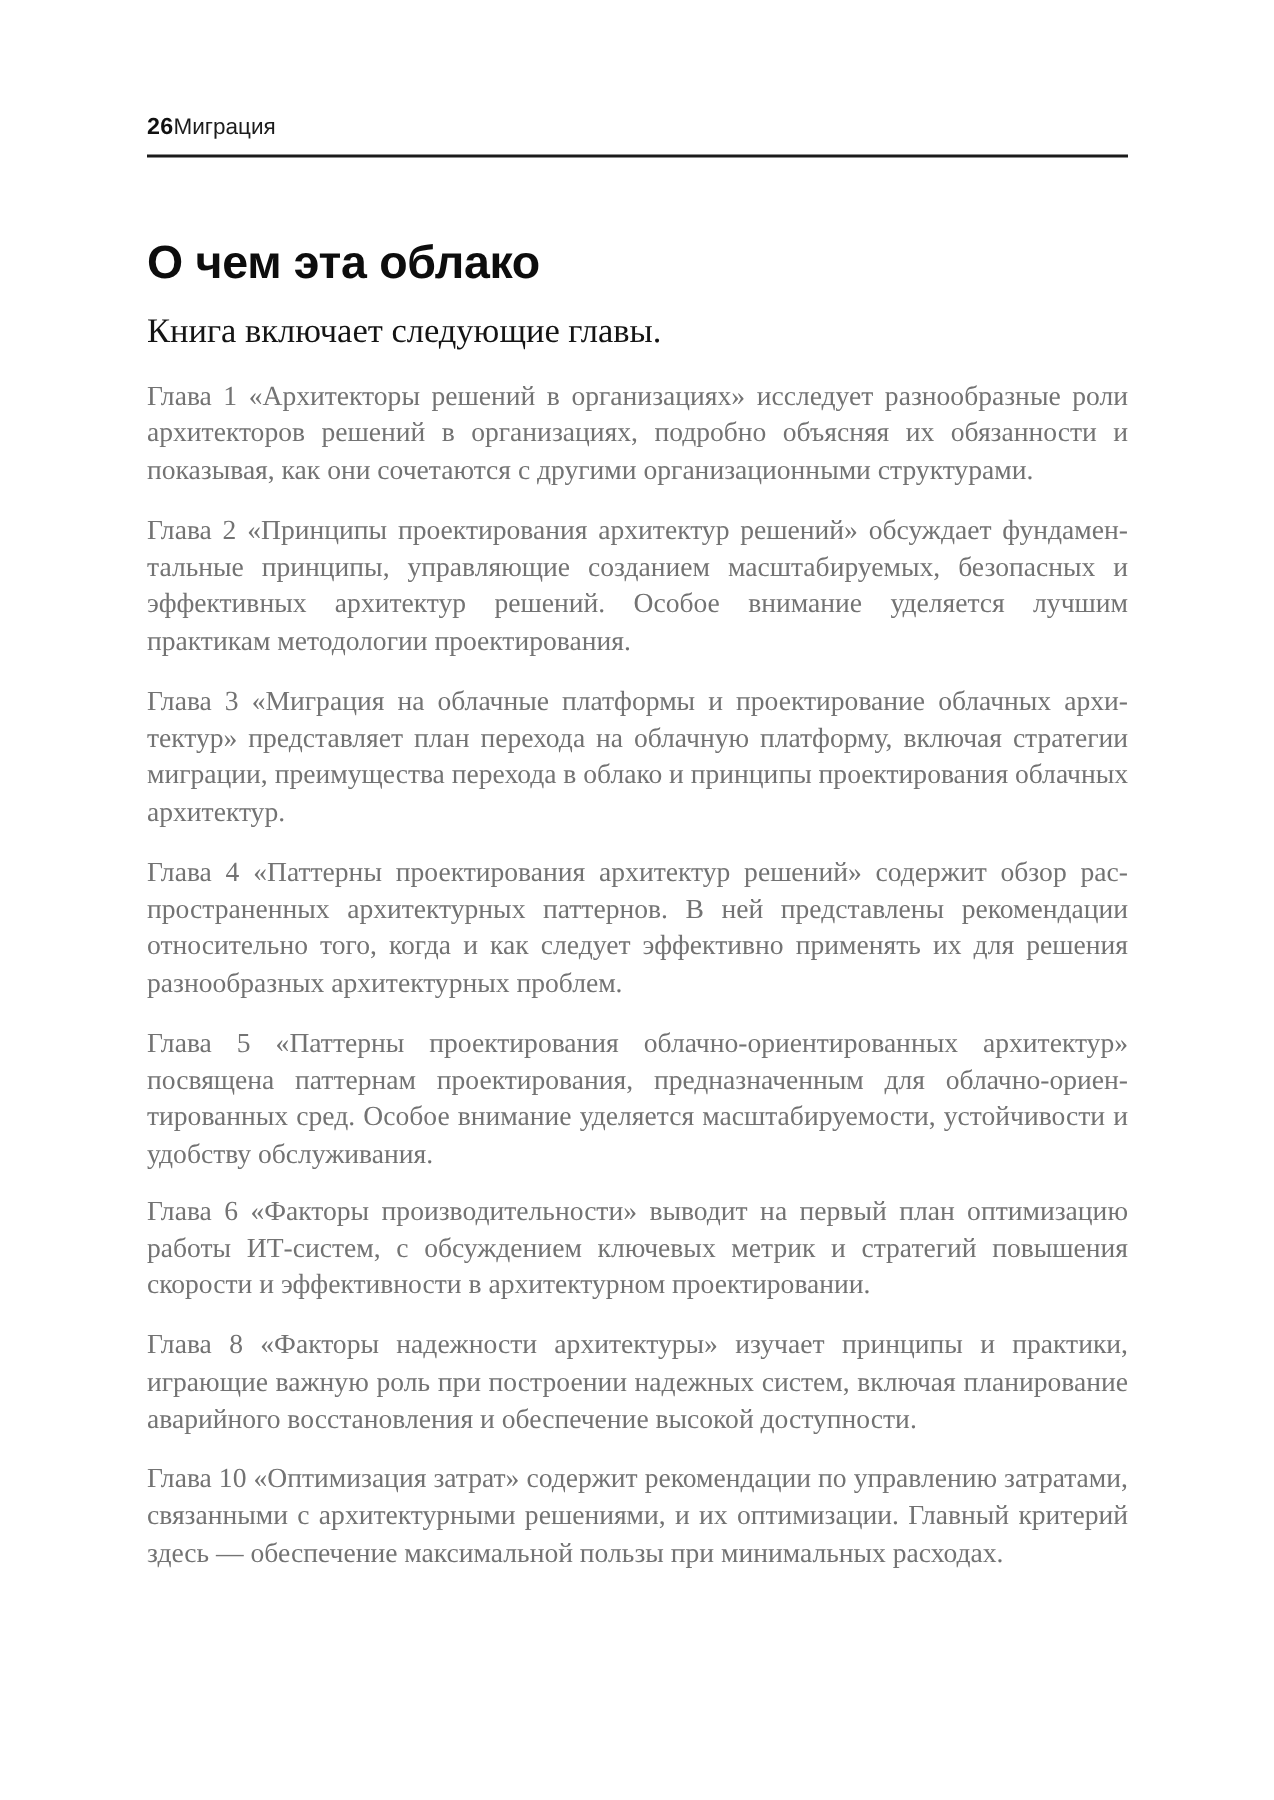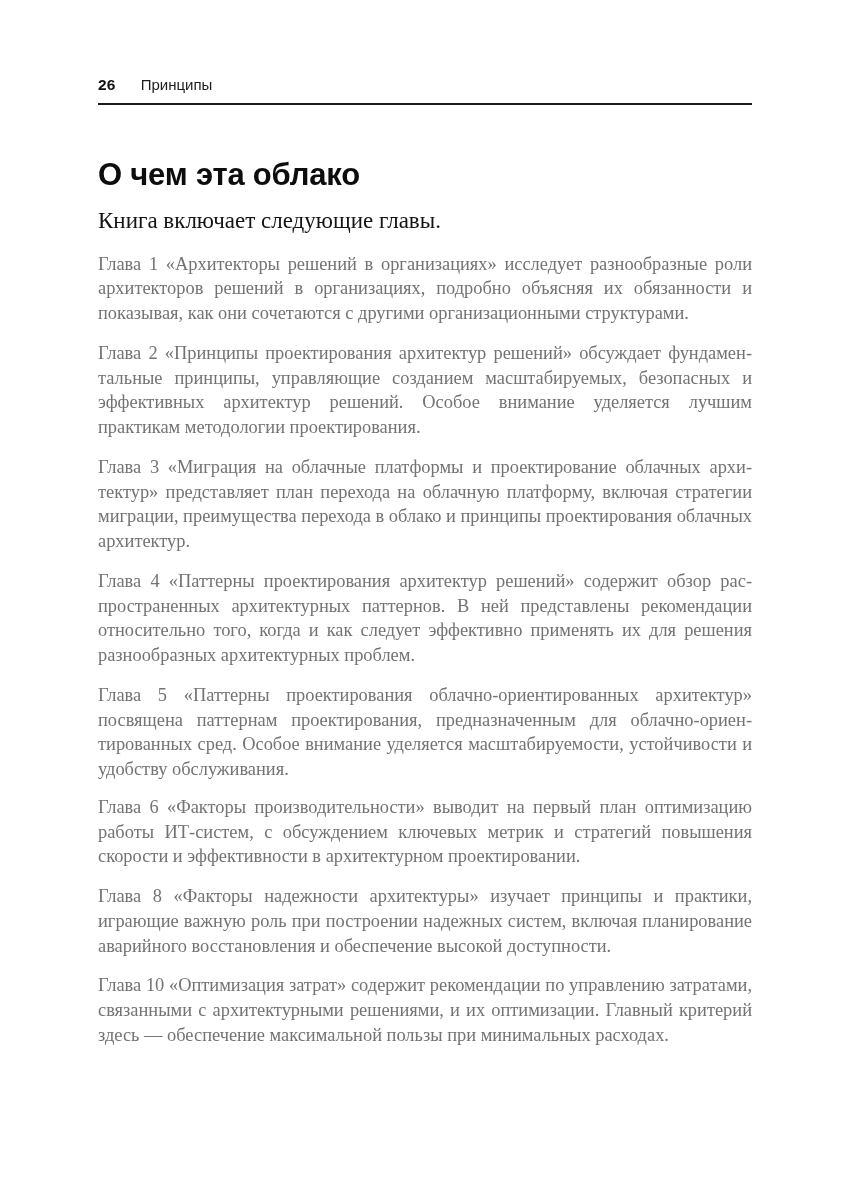--- a/index.html
+++ b/index.html
@@ -26,21 +26,20 @@
     display: flex;
     align-items: baseline;
     font-family: "Liberation Sans", sans-serif;
     font-size: 15.5px;
     color: #111111;
     padding-bottom: 9px;
   }
   .runhead .folio {
     font-weight: bold;
     letter-spacing: 0.2px;
-    margin-right: 25px;
   }
   .runhead .sect {
     font-weight: normal;
     font-size: 15px;
     color: #1c1c1c;
   }
   .rule {
     height: 1.6px;
     background: #1b1b1b;
     width: 654px;
@@ -74,21 +73,21 @@
   }
 </style>
 </head>
 <body>
 
 <div class="page">
   <div class="content">
 
     <div class="runhead">
       <span class="folio">26</span>
-      <span class="sect">Принципы</span>
+      <span class="sect">Миграция</span>
     </div>
     <div class="rule"></div>
 
     <h1 class="title">О чем эта облако</h1>
 
     <p class="lead">Книга включает следующие главы.</p>
 
     <p class="para">Глава 1 «Архитекторы решений в организациях» исследует разнообразные роли архитекторов решений в организациях, подробно объясняя их обязанности и показывая, как они сочетаются с другими организационными структурами.</p>
     <p class="para">Глава 2 «Принципы проектирования архитектур решений» обсуждает фунда­мен­тальные принципы, управляющие созданием масштабируемых, безопасных и эффективных архитектур решений. Особое внимание уделяется лучшим практикам методологии проектирования.</p>
     <p class="para">Глава 3 «Миграция на облачные платформы и проектирование облачных архи­тектур» представляет план перехода на облачную платформу, включая страте­гии миграции, преимущества перехода в облако и принципы проектирования облачных архитектур.</p>

